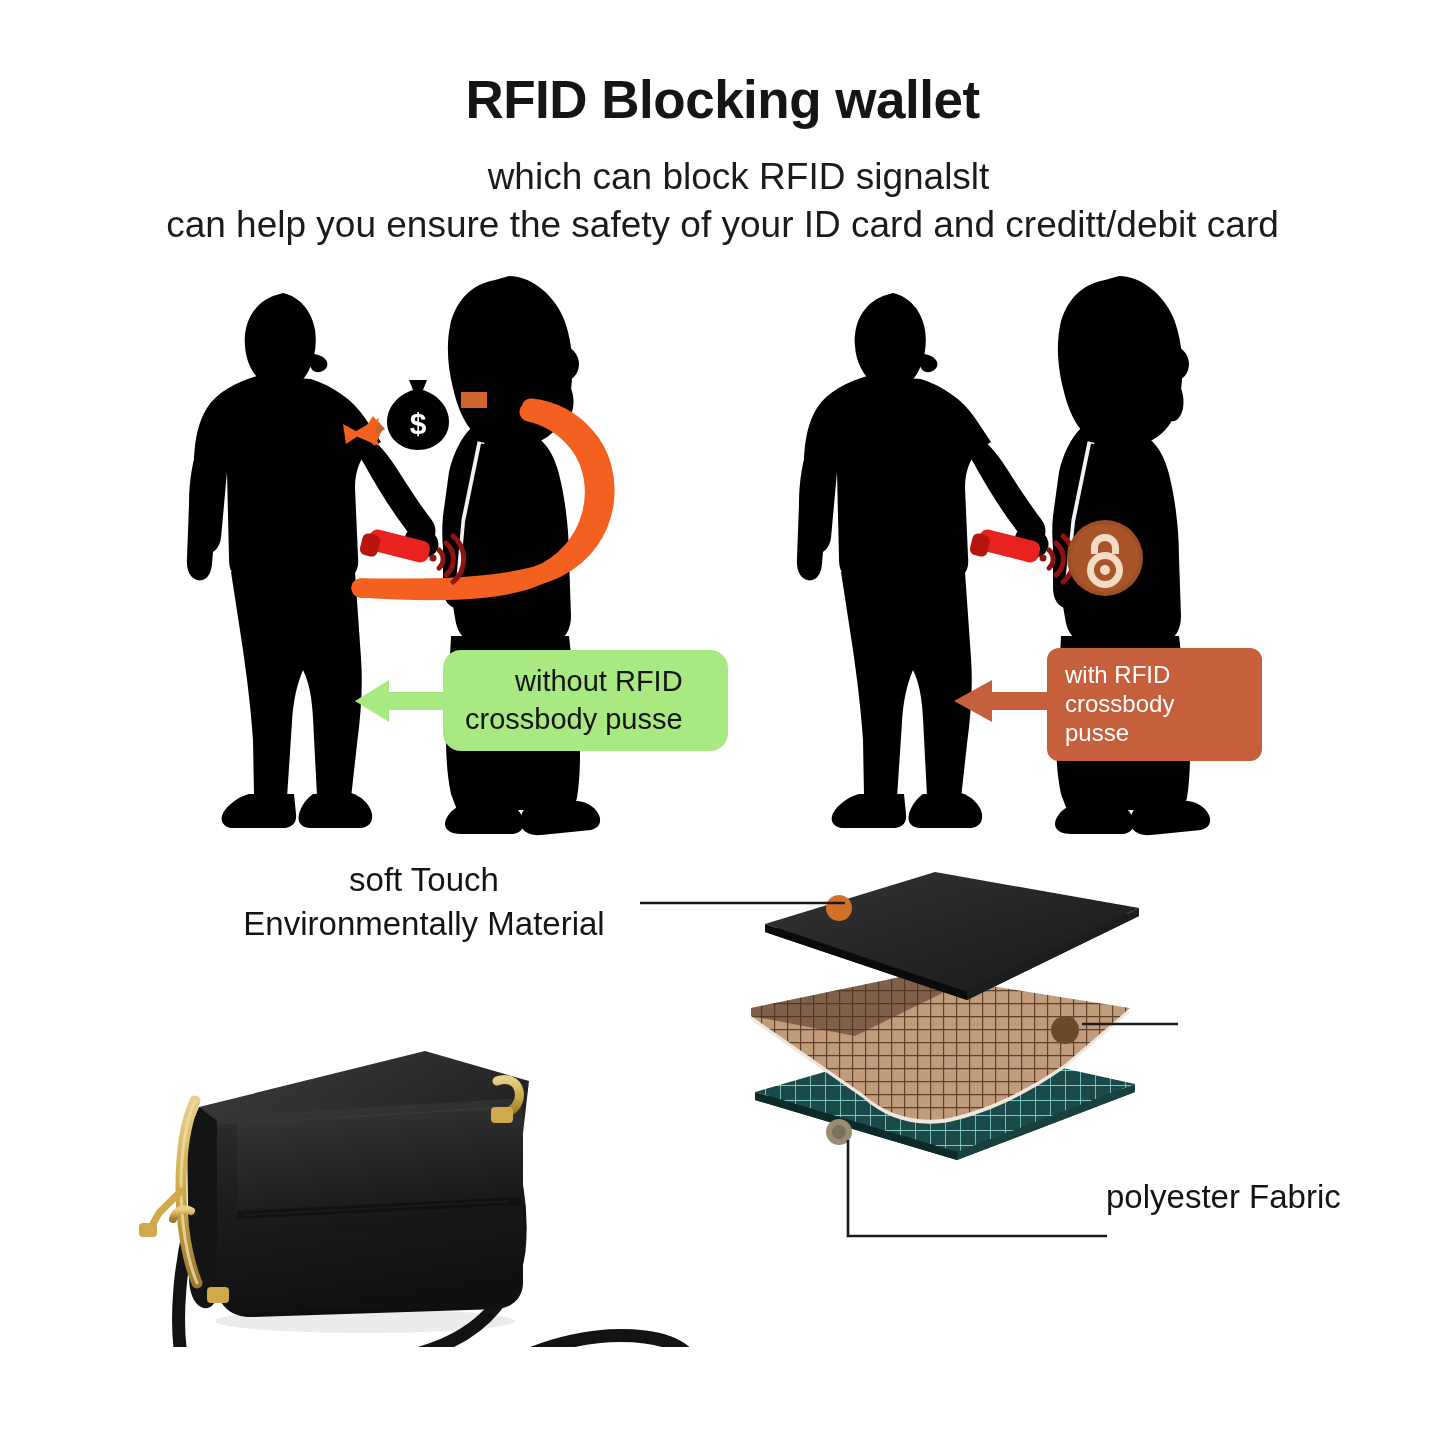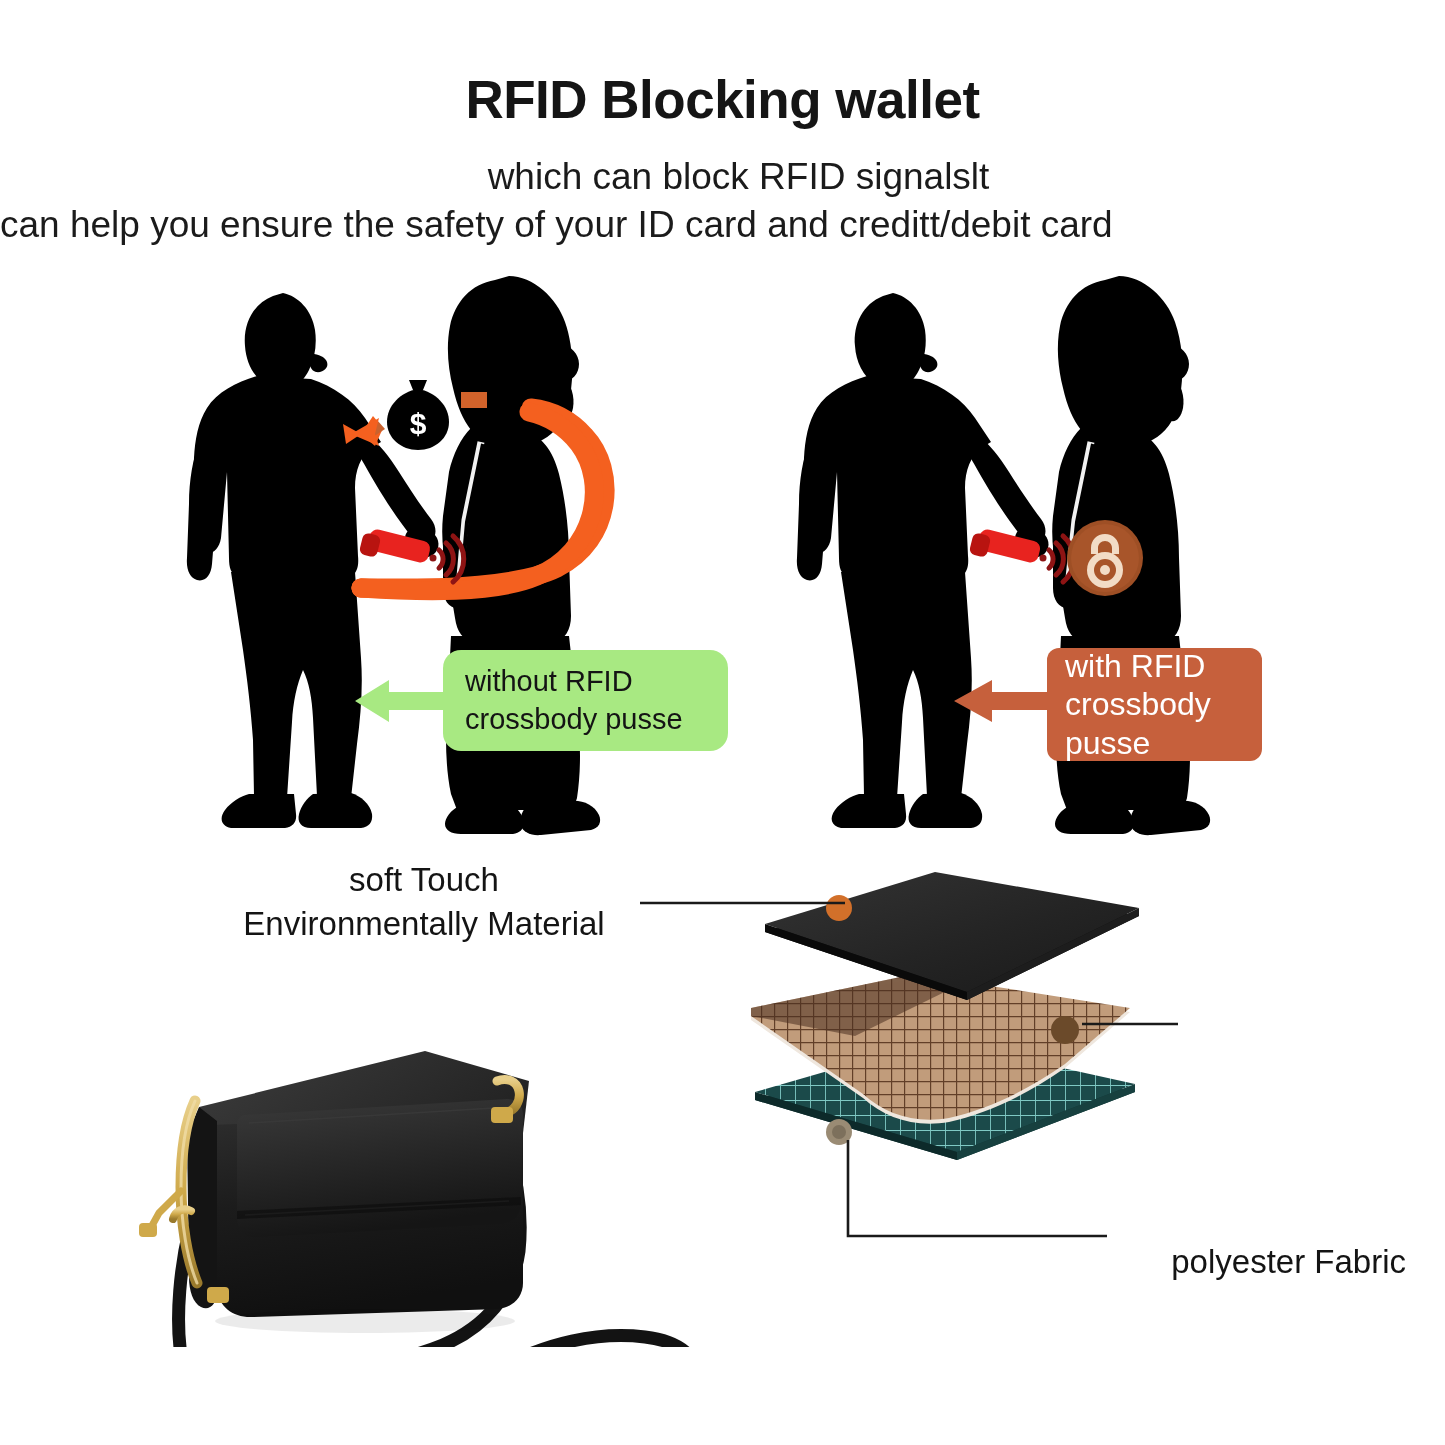--- a/index.html
+++ b/index.html
@@ -17,21 +17,21 @@
     position:absolute;left:0;top:72px;width:1445px;text-align:center;
     font-size:53px;font-weight:bold;letter-spacing:-0.5px;
     color:#151515;line-height:1.05;
     font-family:"Liberation Sans","DejaVu Sans",sans-serif;
   }
   .sub1{
     position:absolute;left:16px;top:155px;width:1445px;text-align:center;
     font-size:37px;color:#1b1b1b;line-height:1.18;font-weight:400;
   }
   .sub2{
-    position:absolute;left:0;top:203px;width:1445px;
+    position:absolute;left:0;top:203px;width:1445px;text-align:center;
     font-size:37px;color:#1b1b1b;line-height:1.18;font-weight:400;
   }
 
   
   .scene{position:absolute;}
   .scene svg{display:block;}
   .scene-left{left:165px;top:258px;width:540px;height:585px;}
   .scene-right{left:775px;top:258px;width:490px;height:585px;}
 
   
@@ -39,45 +39,46 @@
     position:absolute;
     border-radius:16px;
     display:flex;align-items:center;
     box-sizing:border-box;
   }
   .callout-green{
     left:443px;top:650px;width:285px;height:101px;
     background:#a8e982;
     padding:0 0 0 22px;
     border-radius:18px;
+    text-align:right;
   }
   .callout-green .ctext{
     font-size:29px;color:#141414;line-height:1.28;font-weight:400;white-space:pre-line;
   }
   .arrow-green{
     position:absolute;left:353px;top:676px;width:96px;height:50px;
   }
   .callout-orange{
     left:1047px;top:648px;width:215px;height:113px;
     background:#c6603c;
     padding:0 0 0 18px;
     border-radius:12px;
   }
   .callout-orange .ctext{
-    font-size:32px;color:#ffffff;line-height:1.2;font-weight:400;white-space:pre-line;
+    font-size:24px;color:#ffffff;line-height:1.2;font-weight:400;white-space:pre-line;
   }
   .arrow-orange{
     position:absolute;left:952px;top:678px;width:105px;height:46px;
   }
 
   
   .ann{position:absolute;font-size:33px;color:#141414;line-height:1.34;font-weight:400;}
   .ann-soft{left:189px;top:858px;width:470px;text-align:center;white-space:pre-line;}
   .ann-rfid{left:1178px;top:975px;width:250px;text-align:left;white-space:pre-line;}
-  .ann-poly{left:1106px;top:1240px;width:300px;text-align:right;}
+  .ann-poly{left:1106px;top:1175px;width:300px;text-align:left;}
 
   .leader{position:absolute;}
 
   
   .layers{position:absolute;left:735px;top:860px;width:420px;height:345px;}
   .bag{position:absolute;left:125px;top:1015px;width:640px;height:425px;}
 </style>
 </head>
 <body>
 

